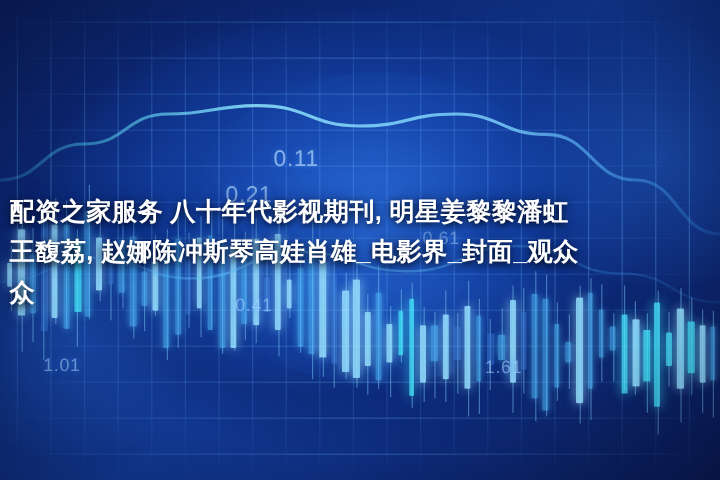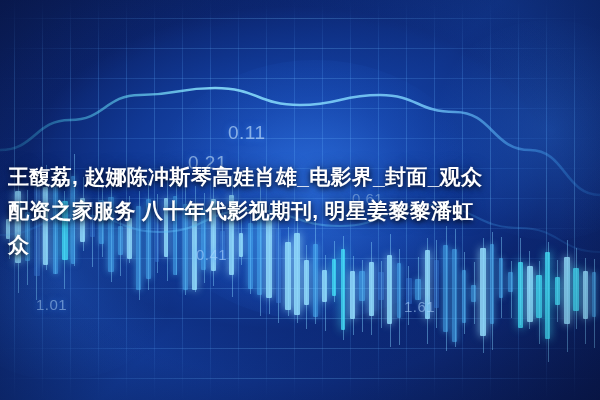--- a/index.html
+++ b/index.html
@@ -311,18 +311,18 @@
       <div class="axnum big" style="left: 188px; top: 152px;">0.21</div>
       <div class="axnum" style="left: 196px; top: 246px;">0.41</div>
       <div class="axnum" style="left: 36px; top: 296px;">1.01</div>
       <div class="axnum" style="left: 404px; top: 298px;">1.61</div>
       <div class="axnum" style="left: 352px; top: 190px;">0.61</div>
     </div>
 
   <div class="vignette"></div>
 
   <div id="headline">
+    <span class="line line1">配资之家服务 八十年代影视期刊, 明星姜黎黎潘虹</span>
     <span class="line line2">王馥荔, 赵娜陈冲斯琴高娃肖雄_电影界_封面_观众</span>
-    <span class="line line1">配资之家服务 八十年代影视期刊, 明星姜黎黎潘虹</span>
     <span class="line line3">众</span>
   </div>
 
 </div>
 
 </body></html>

